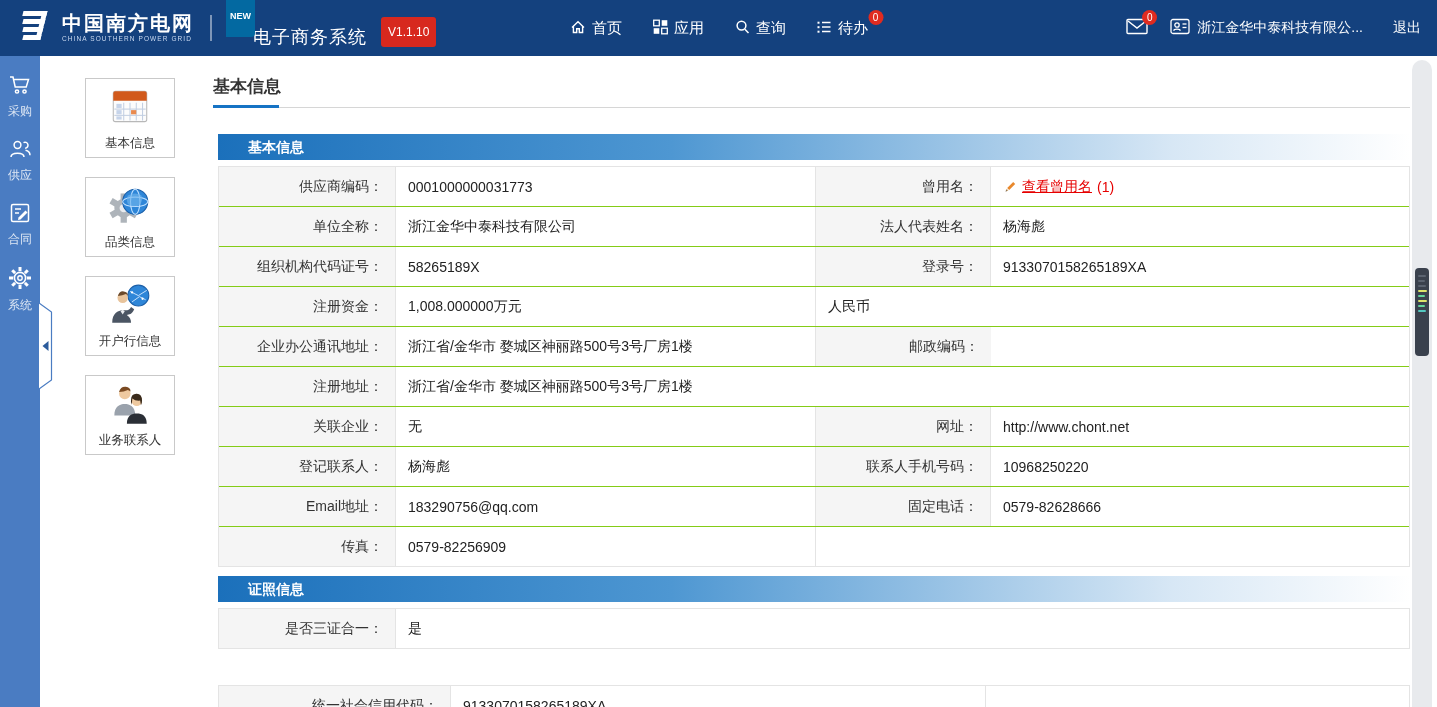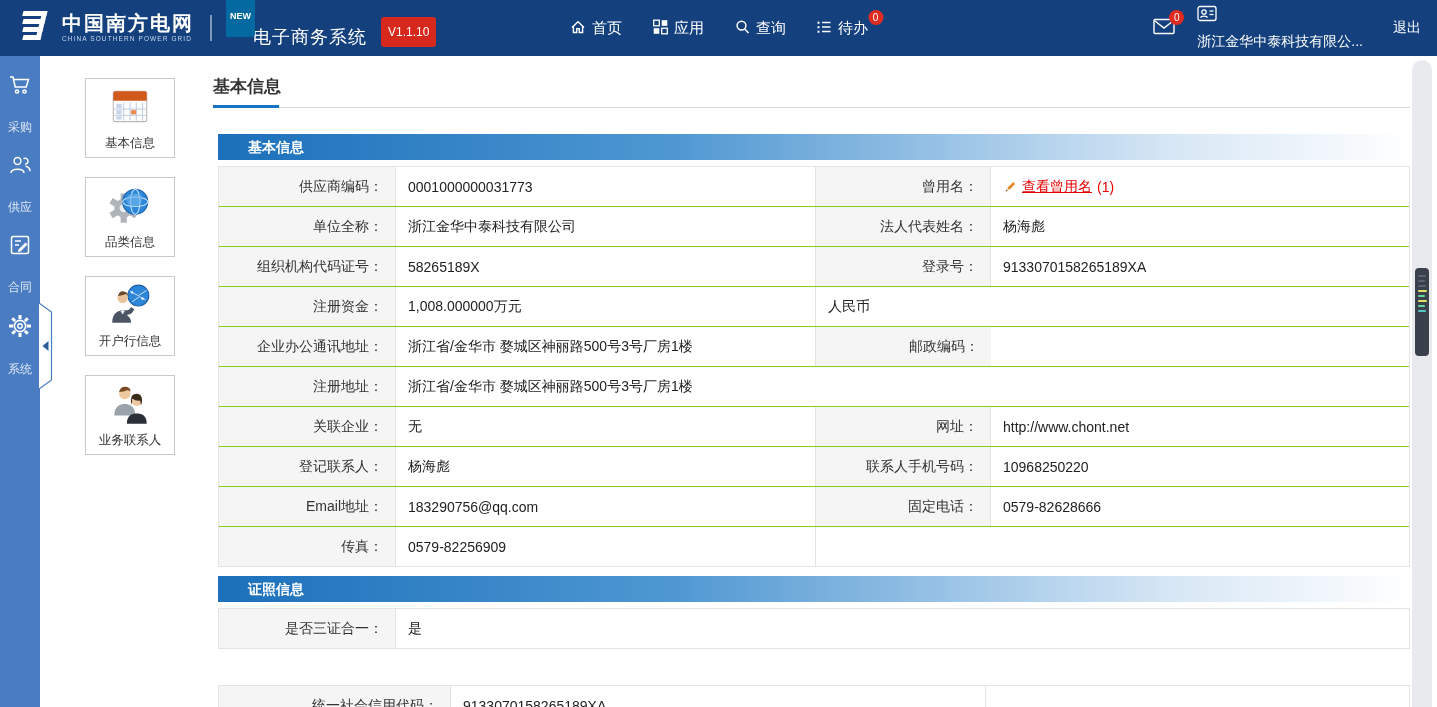--- a/index.html
+++ b/index.html
@@ -21,28 +21,28 @@
   .sys-name { font-size:18px; letter-spacing:1px; }
   .ver-badge { background:#d7281e; color:#fff; font-size:12px; padding:8px 7px;
     border-radius:3px; margin-left:14px; position:relative; top:-2px; }
   .top-nav { position:absolute; left:50%; transform:translateX(-50%); display:flex; gap:30px; }
   .nav-item { display:flex; align-items:center; gap:6px; font-size:15px; cursor:pointer; position:relative; }
   .nav-badge, .mail-badge { position:absolute; top:-9px; right:-15px; background:#e02b20; color:#fff;
     width:15px; height:15px; border-radius:50%; font-size:10px; line-height:15px; text-align:center; }
   .header-right { position:absolute; right:16px; display:flex; align-items:center; gap:12px; }
   .mail-wrap { position:relative; margin-right:10px; cursor:pointer; }
   .mail-badge { top:-8px; right:-9px; }
-  .company-wrap { display:flex; gap:7px; cursor:pointer;flex-direction:column; }
+  .company-wrap { display:flex; align-items:center; gap:7px; cursor:pointer; }
   .company-name { font-size:14px; }
   .logout { font-size:14px; margin-left:18px; cursor:pointer; }
 
   
   .app-body { display:flex; height:651px; }
   .sidebar { width:40px; background:#4a7cc2; position:relative; flex-shrink:0; padding-top:10px; }
-  .s-item { display:flex; flex-direction:column; align-items:center; gap:19px;
+  .s-item { display:flex; flex-direction:column; align-items:center; gap:3px;
     padding:8px 0 10px; cursor:pointer; }
   .s-label { font-size:12px; color:rgba(255,255,255,.82); }
   .collapse-tab { position:absolute; right:-13px; top:247px; width:14px; height:86px; cursor:pointer; z-index:5; }
 
   .main { flex:1; display:flex; background:#fff; }
   .side-menu { width:173px; padding:22px 0 0 45px; flex-shrink:0; }
   .menu-btn { width:90px; height:80px; border:1px solid #c9c9c9; background:#fff;
     display:flex; flex-direction:column; align-items:center; justify-content:flex-end;
     padding-bottom:5px; margin-bottom:19px; cursor:pointer; }
   .menu-btn .mb-icon { flex:1; display:flex; align-items:center; justify-content:center; }

